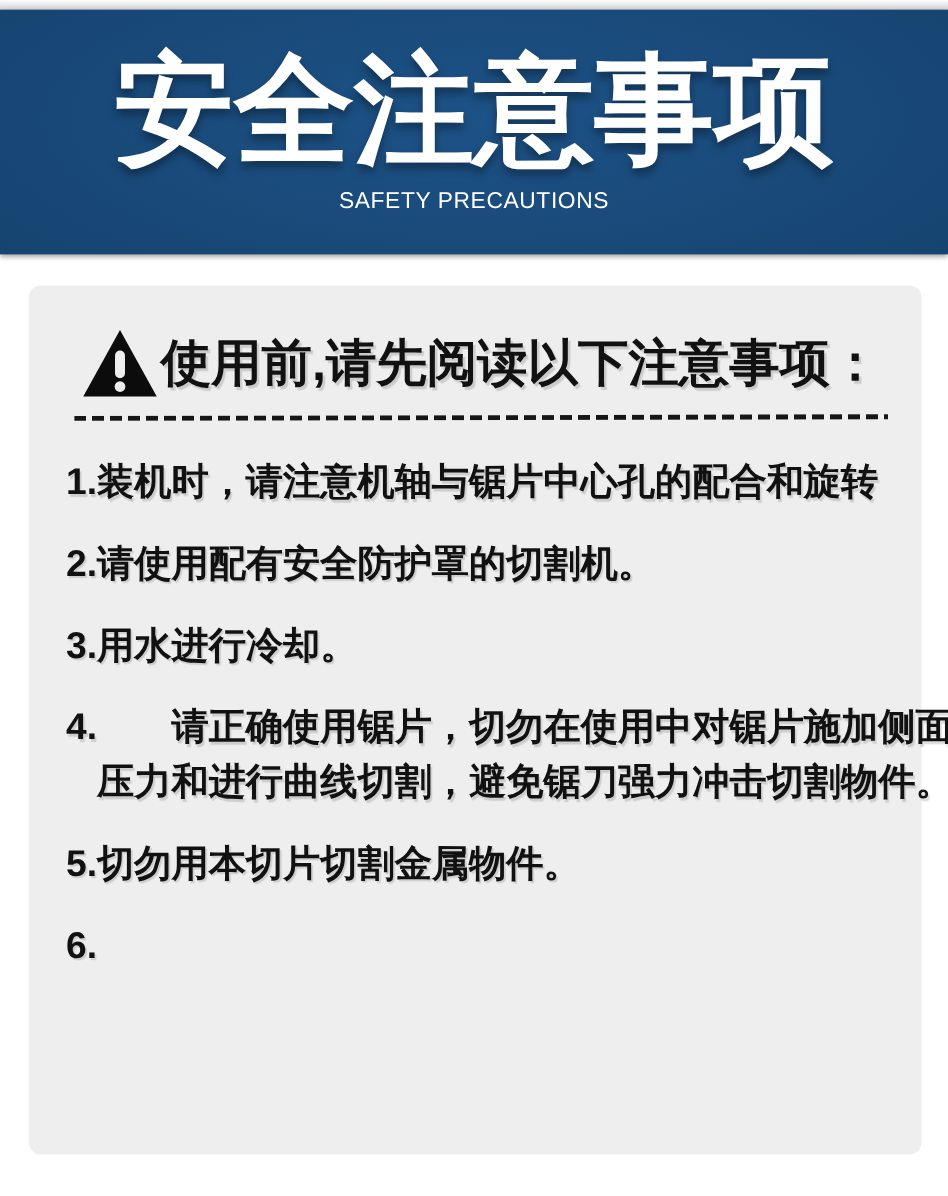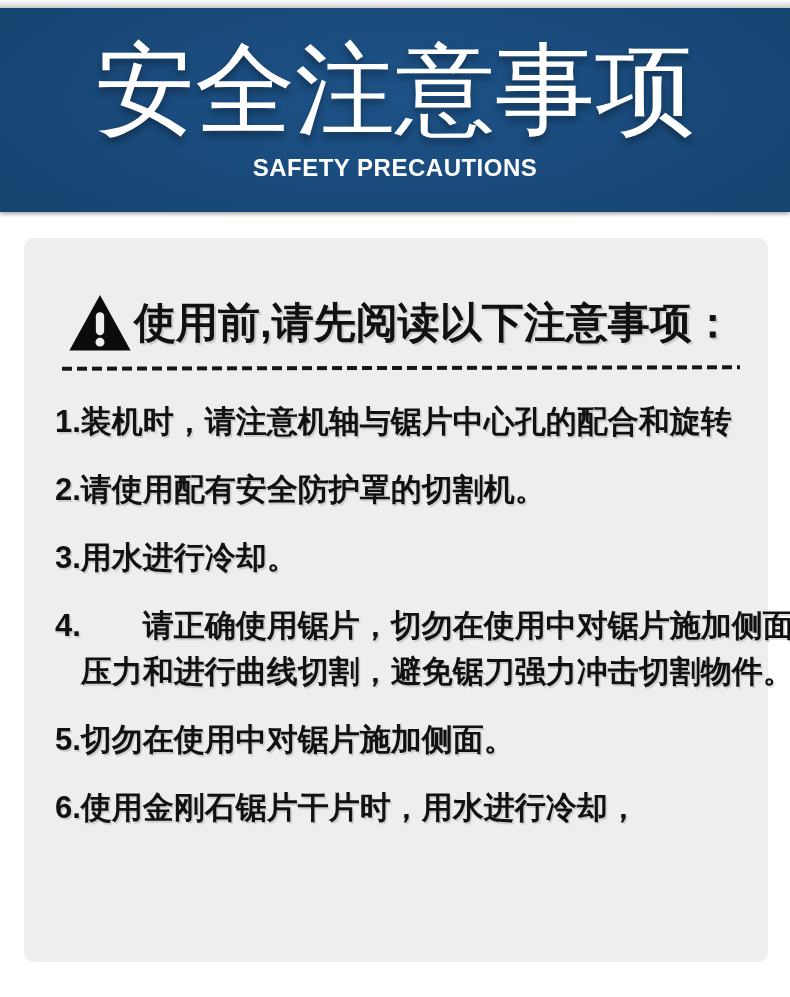--- a/index.html
+++ b/index.html
@@ -29,42 +29,42 @@
     flex-direction: column;
     align-items: center;
     justify-content: center;
     position: relative;
   }
   .banner-title {
     margin: 0;
     color: #ffffff;
     font-size: 100px;
     line-height: 1.0;
-    font-weight: normal;
+    font-weight: bold;
     letter-spacing: 0px;
     text-shadow: 0 5px 7px rgba(0,0,0,0.35);
     white-space: nowrap;
   }
   .banner-subtitle {
     color: #ffffff;
-    font-size: 24px;
-    font-weight: bold;
+    font-size: 19px;
+    font-weight: normal;
     letter-spacing: 0.5px;
     margin-top: 15px;
     white-space: nowrap;
   }
   
   .card {
     box-sizing: border-box;
     width: 744px;
     height: 724px;
     margin: 26px 0 0 24px;
     background: #eeeeee;
     border-radius: 10px;
-    padding-top: 55px;
+    padding-top: 35px;
   }
   .heading-row {
     display: flex;
     align-items: center;
     margin-left: 44px;
     height: 60px;
   }
   .warn-icon {
     width: 64px;
     height: 60px;
@@ -163,27 +163,26 @@
       <li class="item">
         <span class="num">4.</span>
         <span class="body">
           <span class="line">请正确使用锯片，切勿在使用中对锯片施加侧面</span>
           <span class="line">压力和进行曲线切割，避免锯刀强力冲击切割物件。</span>
         </span>
       </li>
       <li class="item">
         <span class="num">5.</span>
         <span class="body">
-          <span class="line">切勿在使用中对锯片施加侧面。</span>
+          <span class="line">切勿用本切片切割金属物件。</span>
           <span class="line"></span>
         </span>
       </li>
       <li class="item">
         <span class="num">6.</span>
         <span class="body">
-          <span class="line">使用金刚石锯片干片时，用水进行冷却，</span>
         </span>
       </li>
     </ol>
 
   </section>
 
 </div>
 
 </body></html>

